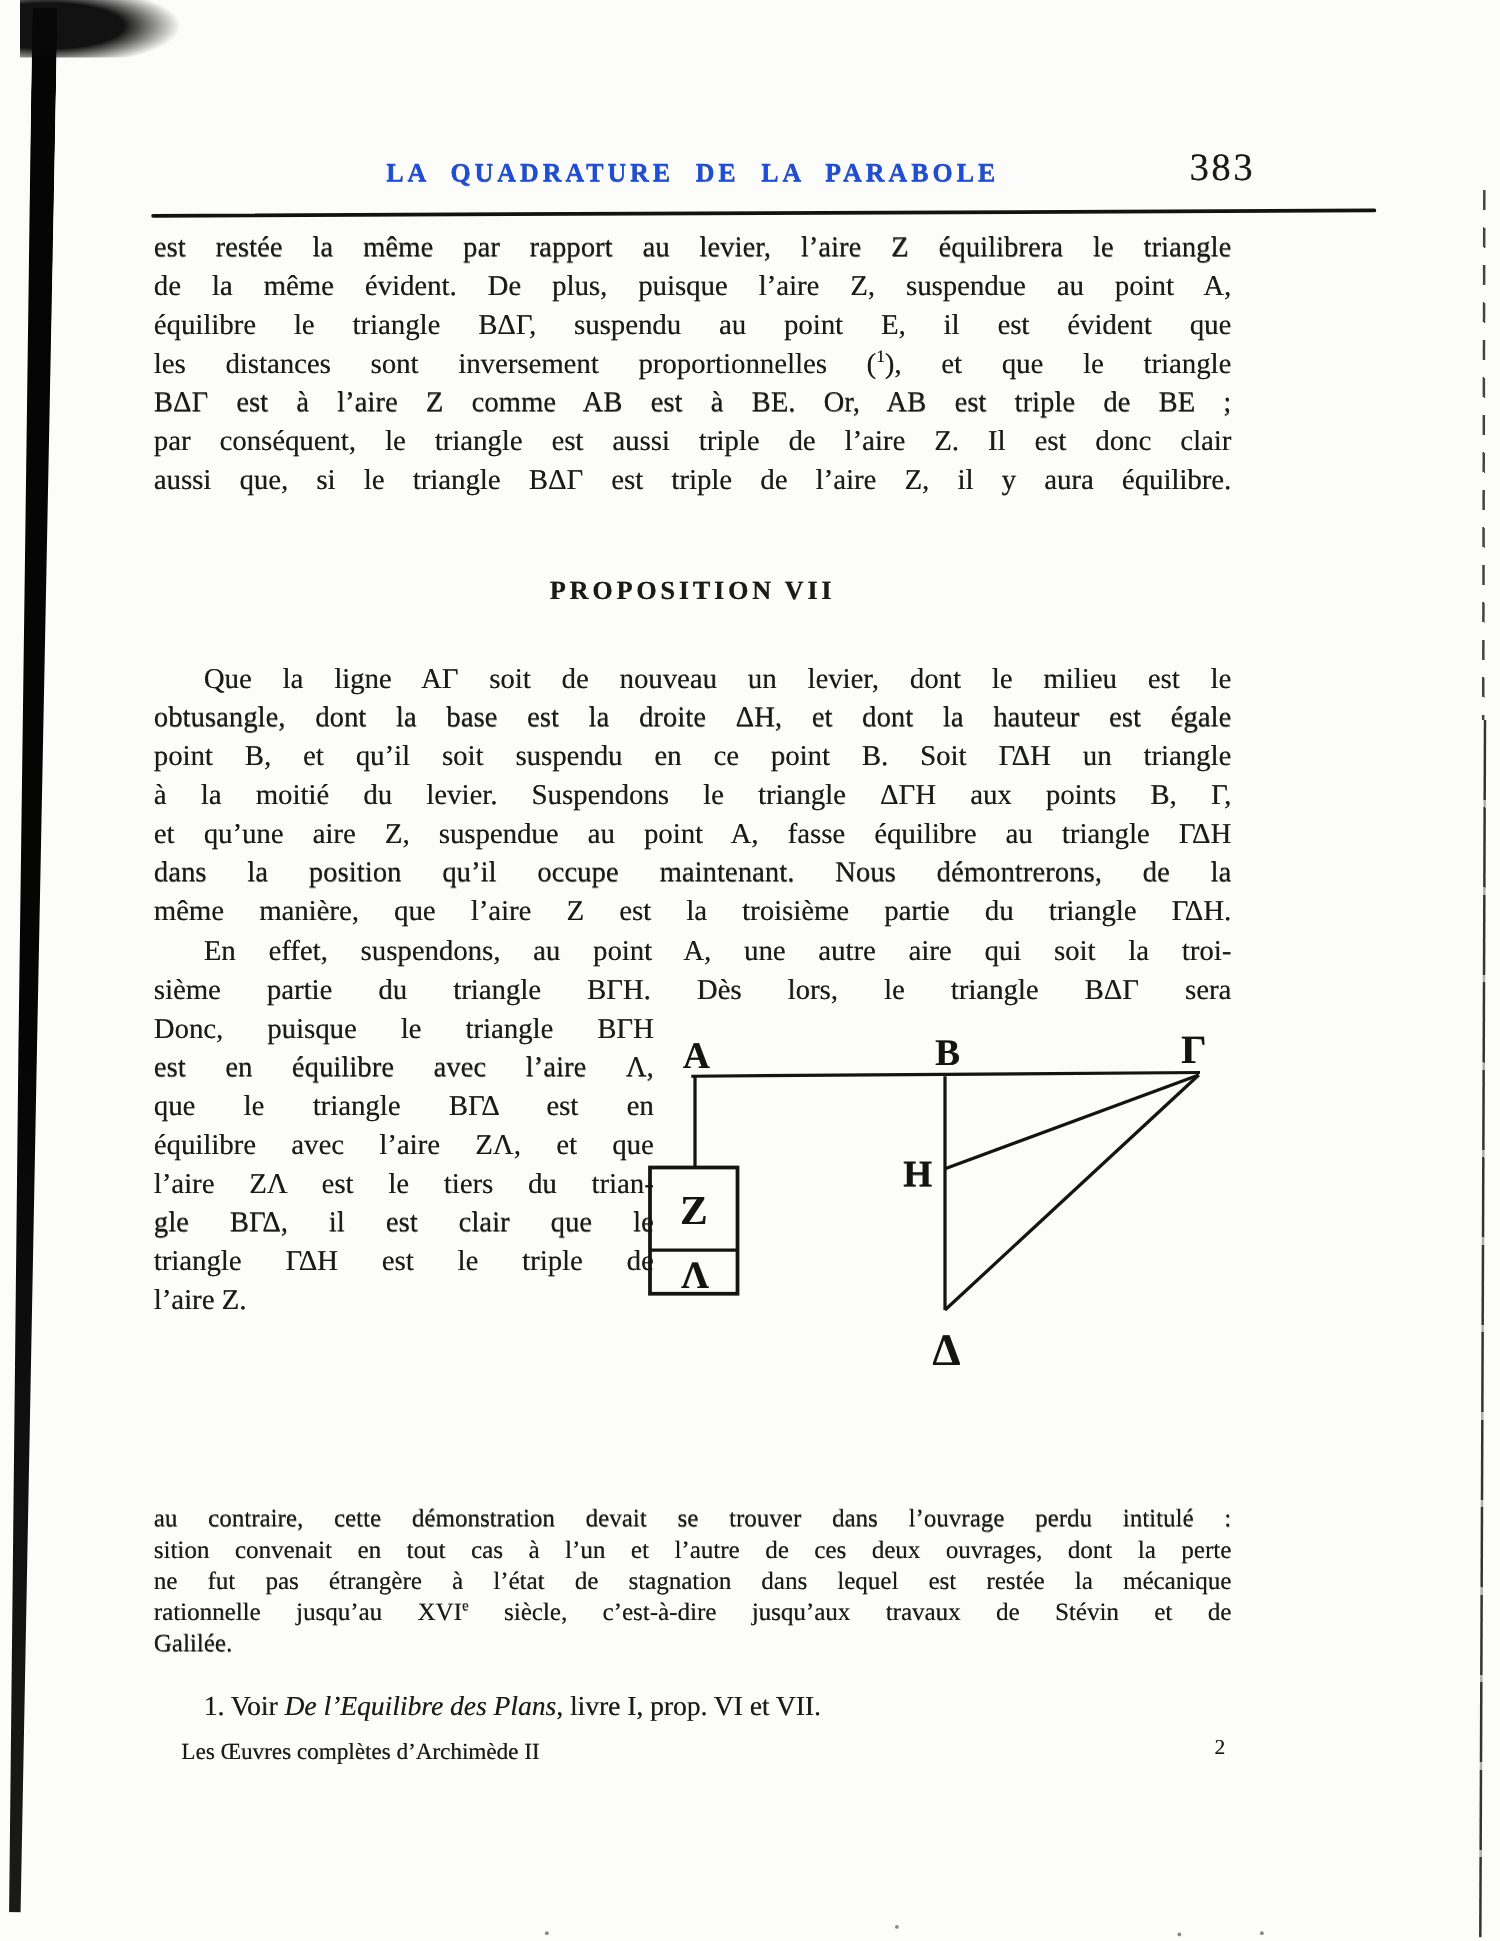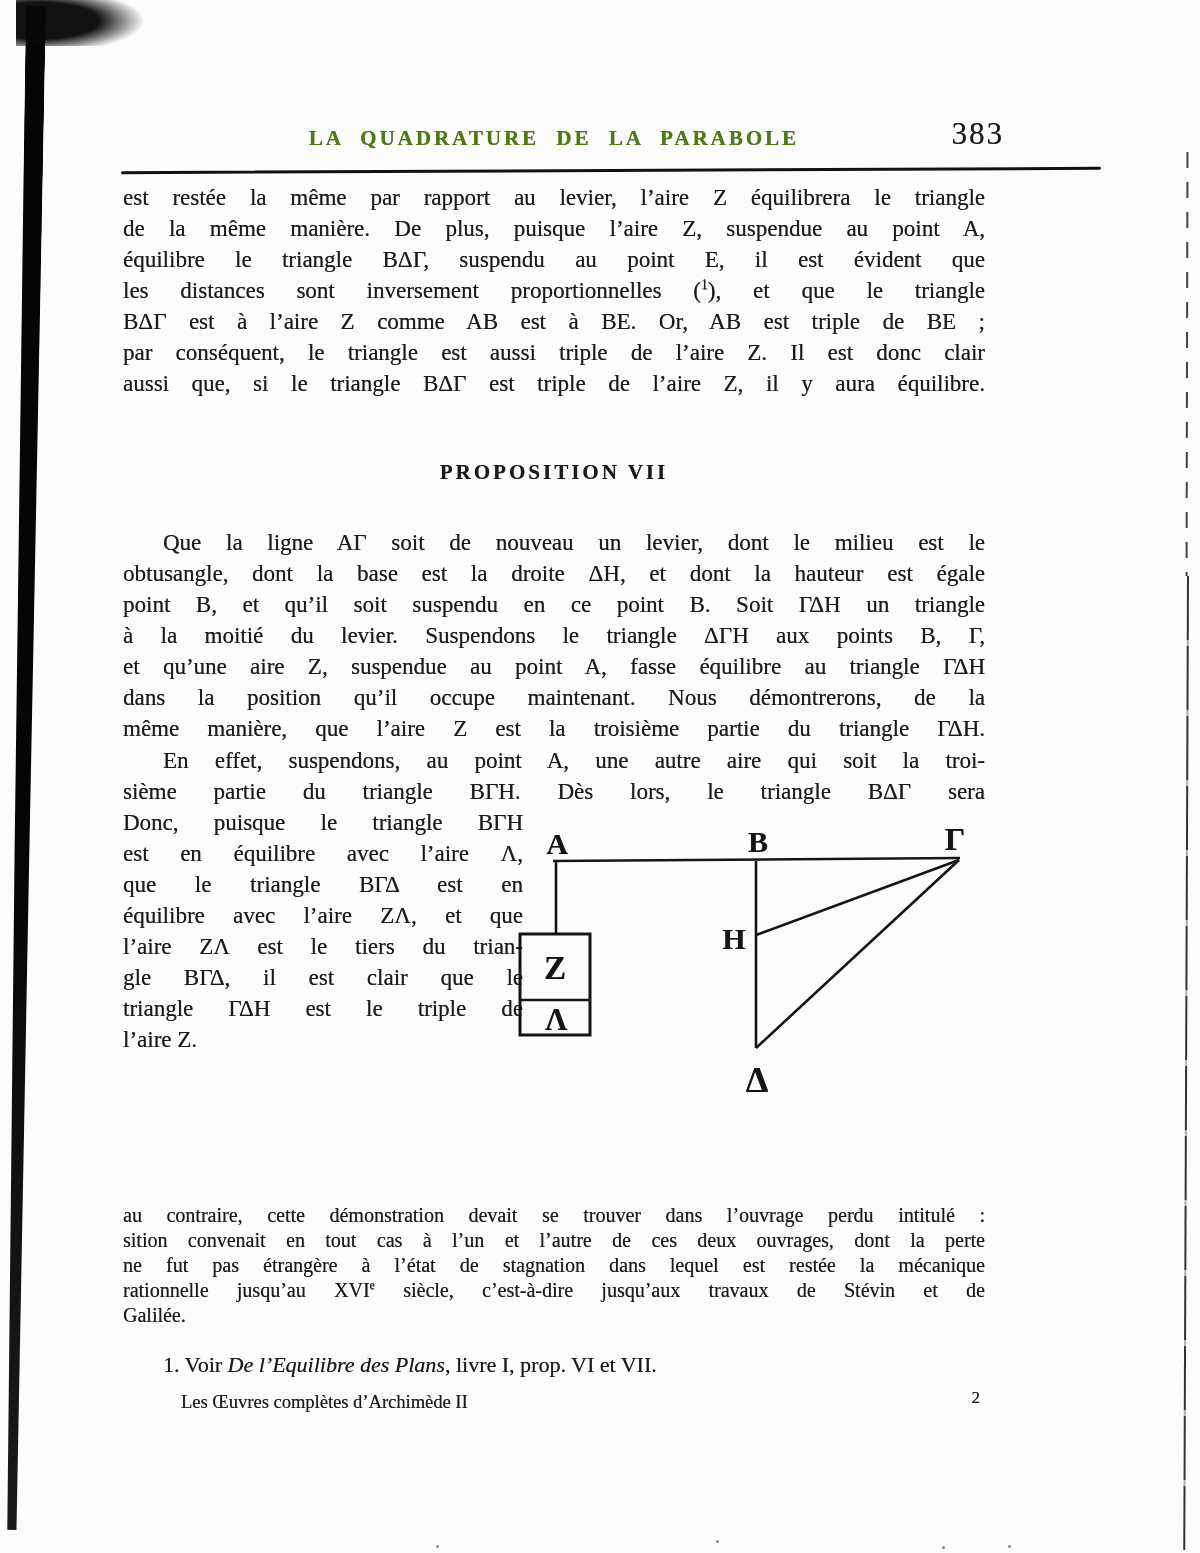--- a/index.html
+++ b/index.html
@@ -30,21 +30,21 @@
   .edge-line-solid{
     position:absolute; left:1187px; top:576px; width:2px; height:974px;
     background:repeating-linear-gradient(to bottom, rgba(30,30,30,.9) 0 64px, rgba(30,30,30,.35) 64px 70px);
     transform:rotate(.22deg); transform-origin:top center;
   }
   .speck{position:absolute; width:3px; height:3px; background:rgba(40,40,40,.55); border-radius:50%;}
   
   .running-title{
     position:absolute; left:123px; top:126px; width:862px;
     text-align:center; font-size:21px; letter-spacing:3px; word-spacing:9px;
-    font-weight:bold; color:#4d7c0f;
+    font-weight:bold; color:#1d4ed8;
   }
   .pagenum{
     position:absolute; left:930px; top:116px; width:74px;
     text-align:right; font-size:31px; letter-spacing:2px;
   }
   .rule{
     position:absolute; left:121px; top:169px; width:980px; height:3px;
     background:#121212; transform:rotate(-.25deg); border-radius:2px;
   }
   
@@ -57,21 +57,21 @@
   sup{font-size:.6em; line-height:0;}
   .heading{
     position:absolute; left:123px; top:460px; width:862px;
     text-align:center; font-size:21px; letter-spacing:3px; font-weight:bold;
   }
   
   .figure{position:absolute; left:512px; top:818px;}
   
   .footnote{position:absolute; font-size:20px; line-height:25px; font-weight:500;}
   .fnref{position:absolute; font-size:22px;}
-  .signature{position:absolute; left:145px; top:1392px; font-size:18.5px;margin-left:36px;}
+  .signature{position:absolute; left:145px; top:1392px; font-size:18.5px;}
   .sheetnum{position:absolute; left:948px; top:1388px; width:32px; text-align:right; font-size:17px;}
 </style>
 </head>
 <body>
 
 <div class="page">
 
   <div class="gutter-band"></div>
   <div class="corner-smudge"></div>
   <div class="edge-line-dashed"></div>
@@ -80,21 +80,21 @@
   <div class="speck" style="left:716px;top:1540px;"></div>
   <div class="speck" style="left:942px;top:1546px;"></div>
   <div class="speck" style="left:1008px;top:1545px;"></div>
 
   <div class="running-title">LA QUADRATURE DE LA PARABOLE</div>
   <div class="pagenum">383</div>
   <div class="rule"></div>
 
   <div class="para" style="left:123px;top:182px;width:862px;">
     <div class="ln">est restée la même par rapport au levier, l’aire Z  équilibrera le triangle</div>
-    <div class="ln">de la même manière. De plus, puisque l’aire Z, suspendue au point A,</div>
+    <div class="ln">de la même évident. De plus, puisque l’aire Z, suspendue au point A,</div>
     <div class="ln">équilibre le triangle BΔΓ, suspendu au point E, il est évident que</div>
     <div class="ln"><span>les distances sont inversement proportionnelles (</span><sup>1</sup><span>), et que le triangle</span></div>
     <div class="ln">BΔΓ est à l’aire Z comme AB est à BE. Or, AB est triple de BE ;</div>
     <div class="ln">par conséquent, le triangle est aussi triple de l’aire Z. Il est donc clair</div>
     <div class="ln">aussi que, si le triangle BΔΓ est triple de l’aire Z, il y aura équilibre.</div>
   </div>
 
   <div class="heading">PROPOSITION VII</div>
 
   <div class="para" style="left:123px;top:527px;width:862px;">

